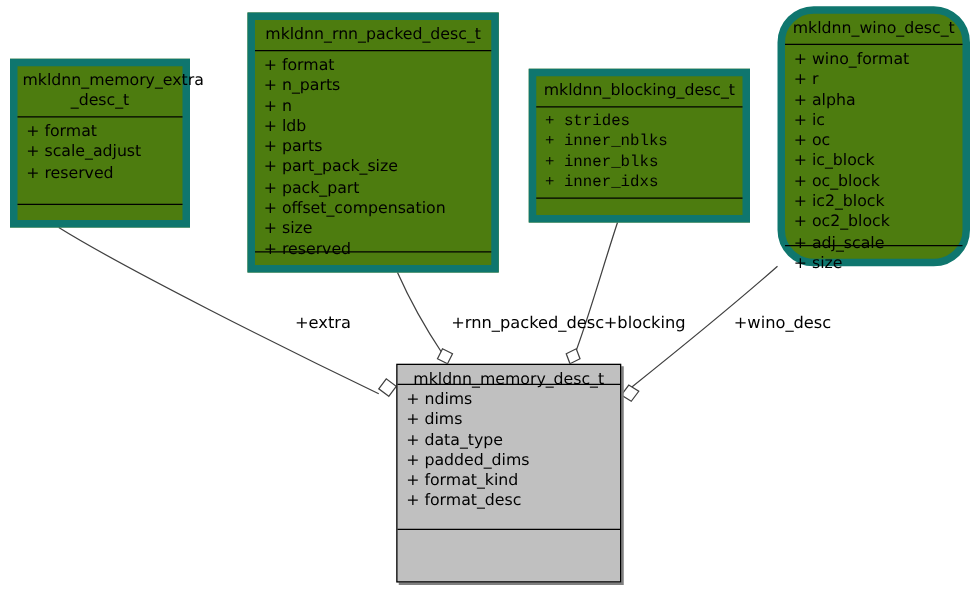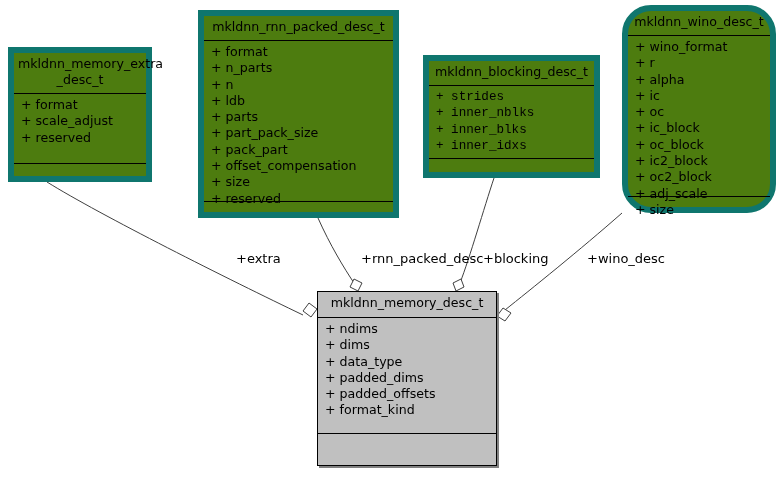--- a/index.html
+++ b/index.html
@@ -135,28 +135,28 @@
           <div class="uml-attr">+ ic_block</div>
           <div class="uml-attr">+ oc_block</div>
           <div class="uml-attr">+ ic2_block</div>
           <div class="uml-attr">+ oc2_block</div>
           <div class="uml-attr">+ adj_scale</div>
           <div class="uml-attr">+ size</div>
         </div>
         <div class="uml-methods" style="height: 20px;"></div>
       </div>
       <div class="uml-box shaded" style="left: 317px; top: 291px; width: 180px; height: 175px;">
-        <div class="uml-title" style="height: 26px;">mkldnn_memory_desc_t</div>
+        <div class="uml-title" style="height: 16px;">mkldnn_memory_desc_t</div>
         <div class="uml-attrs" style="height: 116px;">
           <div class="uml-attr">+ ndims</div>
           <div class="uml-attr">+ dims</div>
           <div class="uml-attr">+ data_type</div>
           <div class="uml-attr">+ padded_dims</div>
-          <div class="uml-attr">+ padded_offsets</div>
           <div class="uml-attr">+ format_kind</div>
+          <div class="uml-attr">+ format_desc</div>
         </div>
         <div class="uml-methods" style="height: 31px;"></div>
       </div>
     </div>
   <div id="labels">
       <div class="edge-label" style="left: 236px; top: 252px;">+extra</div>
       <div class="edge-label" style="left: 361px; top: 252px;">+rnn_packed_desc</div>
       <div class="edge-label" style="left: 483px; top: 252px;">+blocking</div>
       <div class="edge-label" style="left: 587px; top: 252px;">+wino_desc</div>
     </div>

